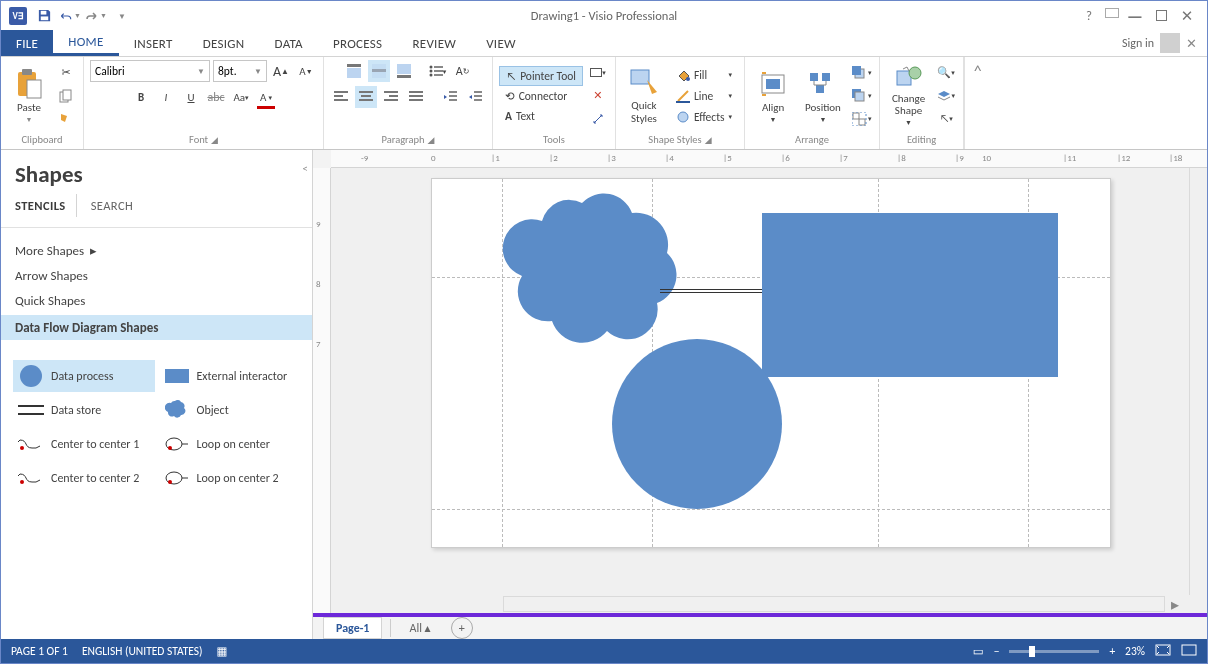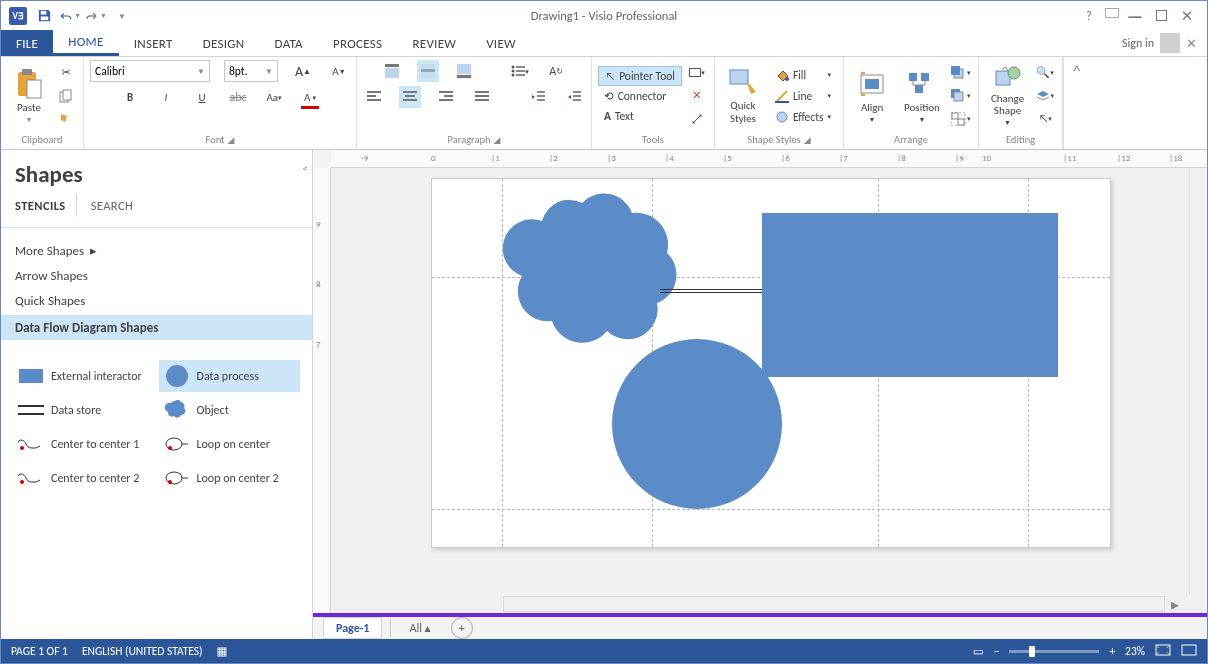--- a/index.html
+++ b/index.html
@@ -18,21 +18,21 @@
 .tab-signin{margin-left:auto;display:flex;align-items:center;gap:6px;padding:0 10px;font-size:12px;color:#666}
 .avatar{width:20px;height:20px;background:#d0d0d0}
 .ribbon{height:93px;background:#fff;border-bottom:1px solid #c6c6c6;display:flex}
 .rgroup{display:flex;flex-direction:column;border-right:1px solid #e1e1e1;padding:3px 6px 0}
 .rgroup-body{flex:1;display:flex;align-items:center;gap:4px}
 .rgroup-label{font-size:10.5px;color:#888;text-align:center;padding:2px 0 3px;display:flex;justify-content:center;align-items:center;gap:3px}
 .dlauncher{font-size:9px;color:#888}
 .big-btn{display:flex;flex-direction:column;align-items:center;justify-content:center;gap:2px;padding:2px 6px;height:66px;font-size:11px;color:#444;line-height:1.1}
 .big-icon{width:32px;height:32px;display:flex;align-items:center;justify-content:center}
 .font-group{display:flex;flex-direction:column;gap:4px}
-.font-row{display:flex;align-items:flex-end;gap:14px}
+.font-row{display:flex;align-items:flex-end;gap:3px}
 .combo{border:1px solid #c6c6c6;height:22px;background:#fff;font-size:11.5px;padding:0 4px;display:flex;align-items:center}
 .combo .dd{margin-left:auto;font-size:8px;color:#888}
 .sm-btn{width:22px;height:22px;display:flex;align-items:center;justify-content:center;font-size:11px;color:#444}
 .sm-btn.bold{font-weight:bold}
 .sm-btn.italic{font-style:italic}
 .sm-btn.underline{text-decoration:underline}
 .sm-btn.strike{text-decoration:line-through;color:#888;font-size:12px}
 .para-group{display:flex;flex-direction:column;gap:4px}
 .tool-item{display:flex;align-items:center;gap:4px;padding:2px 6px;font-size:11.5px;color:#444;height:20px}
 .tool-item.active{background:#cde6f7;border:1px solid #9ac2e5}
@@ -485,31 +485,31 @@
       <div class="st-tab active">STENCILS</div>
       <div class="st-tab">SEARCH</div>
     </div>
     <div class="stencil-list">
       <div class="stencil-item"><span>More Shapes</span> &nbsp;▸</div>
       <div class="stencil-item">Arrow Shapes</div>
       <div class="stencil-item">Quick Shapes</div>
       <div class="stencil-item bold">Data Flow Diagram Shapes</div>
     </div>
     <div class="shape-grid">
+      <div class="shape-cell sel">
+          <div class="shape-thumb">
+            <div style="width:22px;height:22px;border-radius:50%;background:#5b8cc8"></div>
+          </div>
+          <span>Data process</span>
+        </div>
       <div class="shape-cell">
           <div class="shape-thumb">
             <div style="width:24px;height:14px;background:#5b8cc8"></div>
           </div>
           <span>External interactor</span>
-        </div>
-      <div class="shape-cell sel">
-          <div class="shape-thumb">
-            <div style="width:22px;height:22px;border-radius:50%;background:#5b8cc8"></div>
-          </div>
-          <span>Data process</span>
         </div>
       <div class="shape-cell">
           <div class="shape-thumb">
             <svg width="26" height="14">
               <line x1="0" y1="3" x2="26" y2="3" stroke="#333" stroke-width="2"></line>
               <line x1="0" y1="11" x2="26" y2="11" stroke="#333" stroke-width="2"></line>
             </svg>
           </div>
           <span>Data store</span>
         </div>

